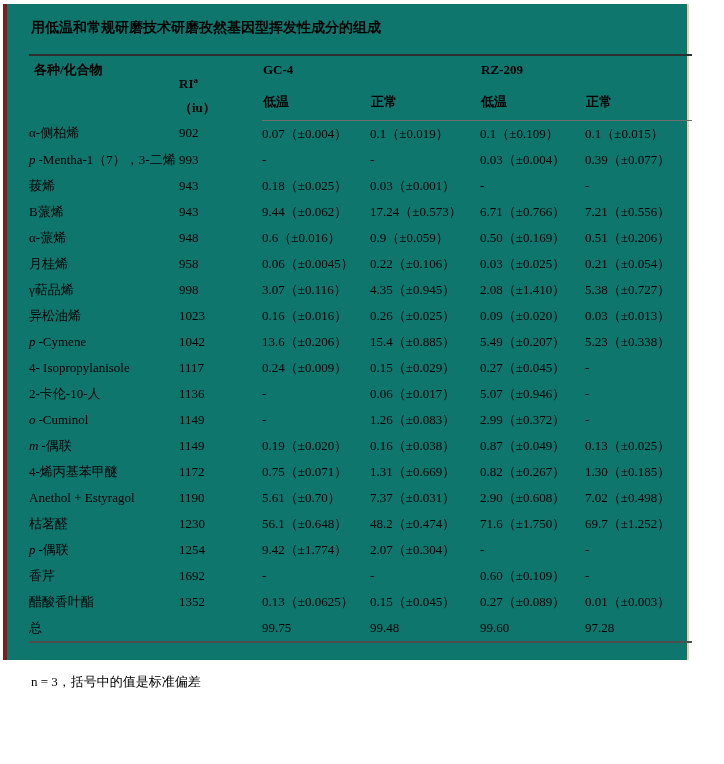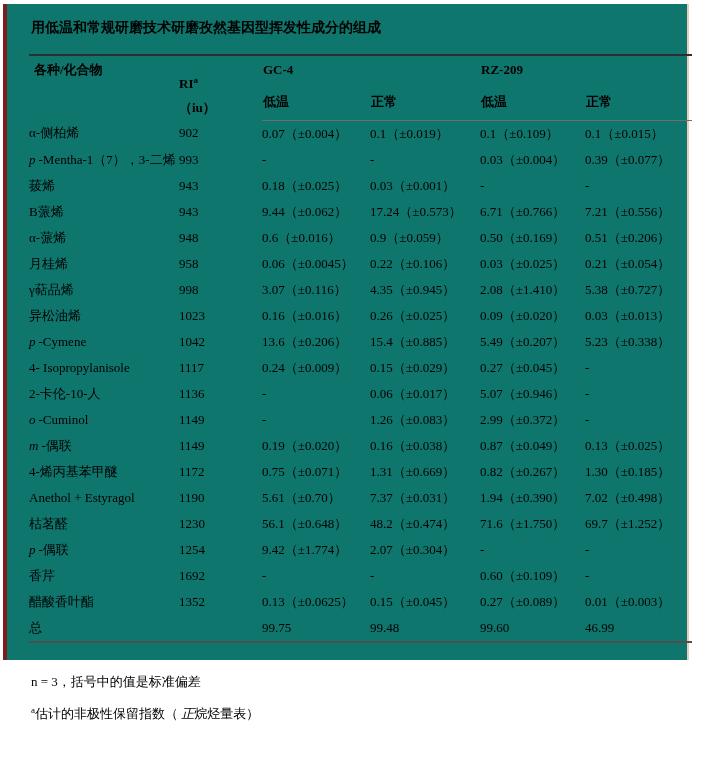--- a/index.html
+++ b/index.html
@@ -184,21 +184,21 @@
           <td class="c-val">0.75（±0.071）</td>
           <td class="c-val">1.31（±0.669）</td>
           <td class="c-val">0.82（±0.267）</td>
           <td class="c-val">1.30（±0.185）</td>
         </tr>
         <tr>
           <td class="c-compound"><span>Anethol + Estyragol</span></td>
           <td class="c-ri">1190</td>
           <td class="c-val">5.61（±0.70）</td>
           <td class="c-val">7.37（±0.031）</td>
-          <td class="c-val">1.94（±0.390）</td>
+          <td class="c-val">2.90（±0.608）</td>
           <td class="c-val">7.02（±0.498）</td>
         </tr>
         <tr>
           <td class="c-compound"><span>枯茗醛</span></td>
           <td class="c-ri">1230</td>
           <td class="c-val">56.1（±0.648）</td>
           <td class="c-val">48.2（±0.474）</td>
           <td class="c-val">71.6（±1.750）</td>
           <td class="c-val">69.7（±1.252）</td>
         </tr>
@@ -225,23 +225,22 @@
           <td class="c-val">0.15（±0.045）</td>
           <td class="c-val">0.27（±0.089）</td>
           <td class="c-val">0.01（±0.003）</td>
         </tr>
         <tr id="total-row">
         <td class="c-compound">总</td>
         <td class="c-ri"></td>
         <td class="c-val">99.75</td>
         <td class="c-val">99.48</td>
         <td class="c-val">99.60</td>
-        <td class="c-val">46.99</td>
+        <td class="c-val">97.28</td>
       </tr>
     </tbody>
   </table>
 
   <div class="footnotes">
     <p>n = 3，括号中的值是标准偏差</p>
-    <p><sup>a</sup><span>估计的非极性保留指数（ </span><span class="fn-italic">正</span><span>烷烃量表）</span></p>
   </div>
 
 </div>
 
 </body></html>

